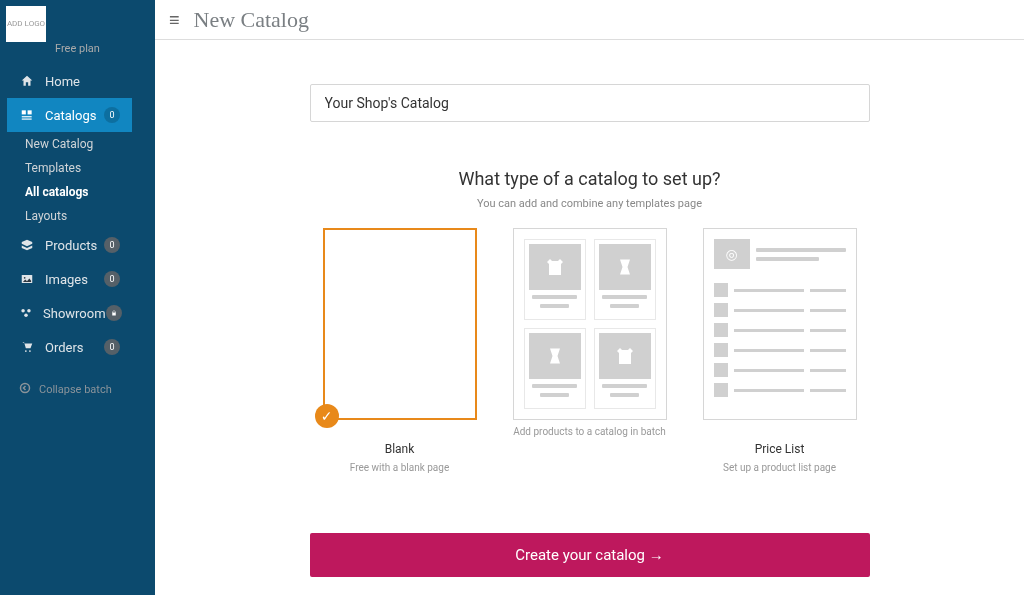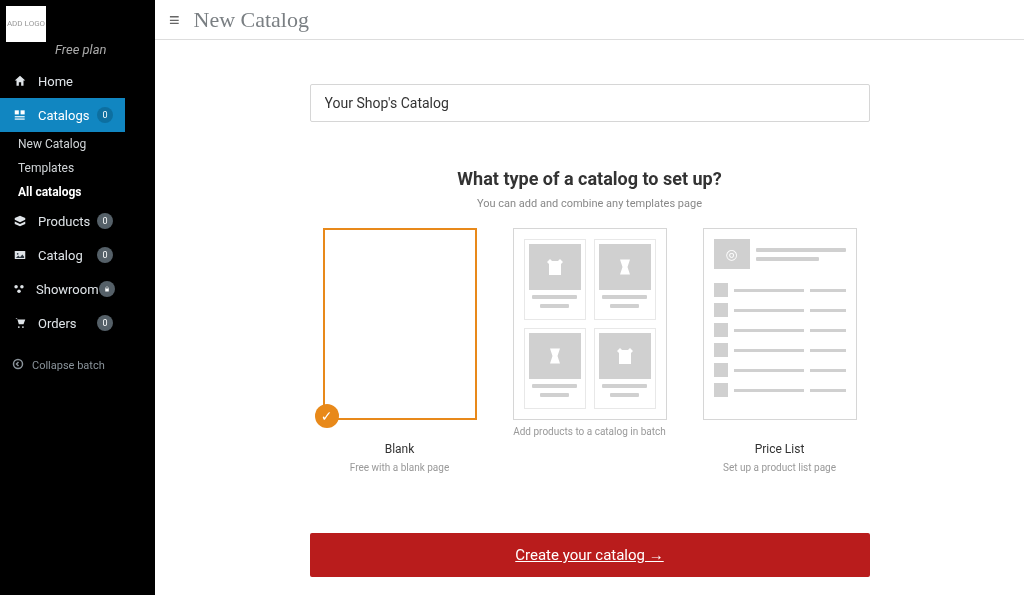--- a/index.html
+++ b/index.html
@@ -1,44 +1,44 @@
 <!DOCTYPE html>
 <html><head>
 <meta charset="utf-8">
 <style>
 * { margin: 0; padding: 0; box-sizing: border-box; font-family: -apple-system, BlinkMacSystemFont, "Segoe UI", Roboto, sans-serif; }
 html, body { width: 1024px; height: 595px; overflow: hidden; background: #fff; }
 
 
-.sidebar { position: absolute; left: 0; top: 0; width: 155px; height: 595px; background: #000000; color: #e5e8ea; }
+.sidebar { position: absolute; left: 0; top: 0; width: 155px; height: 595px; background: #0c4a6e; color: #e5e8ea; }
 .logo-box { position: absolute; left: 6px; top: 6px; width: 40px; height: 36px; background: #fff; display: flex; align-items: center; justify-content: center; font-size: 8px; color: #999; text-align: center; line-height: 1.1; }
 .store-name { position: absolute; left: 55px; top: 22px; font-size: 12px; color: #ddd; }
-.plan { position: absolute; left: 55px; top: 42px; font-size: 13px; color: #aaa; font-style: italic; }
-.nav { position: absolute; top: 64px; width: 125px; }
+.plan { position: absolute; left: 55px; top: 42px; font-size: 11px; color: #aaa; }
+.nav { position: absolute; top: 64px; width: 125px; margin-left: 7px; }
 .nav-item { display: flex; align-items: center; height: 34px; padding: 0 12px; font-size: 13px; color: #dfe4e8; cursor: pointer; }
 .nav-item.active { background: #1186c1; color: #fff; }
 .nav-item .icon { width: 16px; height: 16px; margin-right: 10px; display: flex; align-items: center; justify-content: center; font-size: 13px; }
 .nav-item .label { flex: 1; }
 .nav-item .badge { min-width: 16px; height: 16px; border-radius: 8px; background: #556068; color: #fff; font-size: 9px; display: flex; align-items: center; justify-content: center; padding: 0 5px; }
 .nav-item.active .badge { background: #0d6fa0; }
 .nav-sub { padding-left: 18px; }
 .nav-sub .sub-item { height: 24px; display: flex; align-items: center; font-size: 12px; color: #d0d4d7; cursor: pointer; }
 .nav-sub .sub-item.selected { font-weight: 700; color: #fff; }
 .collapse { position: absolute; left: 0; width: 155px; padding: 0 12px; display: flex; align-items: center; font-size: 11px; color: #8a939a; cursor: pointer; }
 .collapse .icon { margin-right: 8px; font-size: 12px; }
 
 
 .topbar { position: absolute; left: 155px; top: 0; right: 0; height: 40px; border-bottom: 1px solid #ddd; display: flex; align-items: center; padding: 0 14px; }
 .menu-icon { font-size: 18px; color: #666; margin-right: 14px; cursor: pointer; }
 .topbar h1 { font-family: Georgia, "Times New Roman", serif; font-weight: 400; font-size: 22px; color: #7a7f83; }
 
 
 .main { position: absolute; left: 155px; top: 40px; right: 0; bottom: 0; overflow: hidden; }
 .name-input { display: block; margin: 44px auto 0; width: 560px; height: 38px; border: 1px solid #d6d6d6; border-radius: 2px; padding: 12px 14px; font-size: 14px; color: #333; }
-.question { text-align: center; margin-top: 46px; font-size: 18px; color: #333; font-weight: bold; }
+.question { text-align: center; margin-top: 46px; font-size: 18px; color: #333; }
 .sub-q { text-align: center; margin-top: 8px; font-size: 11px; color: #888; }
 
 .templates { display: flex; justify-content: center; gap: 36px; margin-top: 18px; }
 .tpl { width: 154px; cursor: pointer; text-align: center; }
 .tpl-preview { width: 154px; height: 192px; border: 1px solid #d6d6d6; position: relative; background: #fff; }
 .tpl.selected .tpl-preview { border: 2px solid #e8891a; }
 .tpl .check { position: absolute; left: -10px; bottom: -10px; width: 24px; height: 24px; border-radius: 50%; background: #e8891a; color: #fff; display: none; align-items: center; justify-content: center; font-size: 14px; }
 .tpl.selected .check { display: flex; }
 .tpl-title { margin-top: 22px; font-size: 12px; color: #333; }
 .tpl-desc { margin-top: 6px; font-size: 10px; color: #999; }
@@ -55,21 +55,21 @@
 .pl-head { display: flex; gap: 6px; margin-bottom: 8px; }
 .pl-head-img { width: 36px; height: 30px; background: #d0d0d0; display: flex; align-items: center; justify-content: center; color: #fff; font-size: 14px; }
 .pl-head-lines { flex: 1; display: flex; flex-direction: column; justify-content: center; gap: 5px; }
 .pl-head-lines div { height: 4px; background: #d0d0d0; border-radius: 1px; }
 .pl-row { display: flex; align-items: center; gap: 6px; margin-top: 6px; }
 .pl-row .ico { width: 14px; height: 14px; background: #d0d0d0; }
 .pl-row .l1 { flex: 2; height: 3px; background: #d0d0d0; }
 .pl-row .l2 { flex: 1; height: 3px; background: #d0d0d0; }
 
 
-.create-btn { display: block; margin: 60px auto 0; width: 560px; height: 44px; background: #b91c1c; color: #fff; border: none; border-radius: 2px; font-size: 15px; cursor: pointer; text-decoration: underline; }
+.create-btn { display: block; margin: 60px auto 0; width: 560px; height: 44px; background: #be185d; color: #fff; border: none; border-radius: 2px; font-size: 15px; cursor: pointer; }
 </style>
 </head>
 <body>
 
 <div class="sidebar">
   <div class="logo-box">ADD LOGO</div>
   <div class="store-name"></div>
   <div class="plan">Free plan</div>
 
   <div class="nav">
@@ -91,20 +91,21 @@
             <rect x="3" y="18" width="17" height="2"></rect>
           </svg>
       </span>
       <span class="label">Catalogs</span>
       <span class="badge">0</span>
     </div>
     <div class="nav-sub">
       <div class="sub-item">New Catalog</div>
       <div class="sub-item">Templates</div>
       <div class="sub-item selected">All catalogs</div>
+      <div class="sub-item">Layouts</div>
     </div>
 
     <div class="nav-item">
       <span class="icon">
         <svg width="14" height="14" viewBox="0 0 24 24" fill="currentColor">
             <path d="M3 7l9-4 9 4v3l-9 4-9-4V7zm0 6l9 4 9-4v4l-9 4-9-4v-4z"></path>
           </svg>
       </span>
       <span class="label">Products</span>
       <span class="badge">0</span>
@@ -112,21 +113,21 @@
 
 
     <div class="nav-item">
       <span class="icon">
         <svg width="14" height="14" viewBox="0 0 24 24" fill="currentColor">
             <rect x="3" y="5" width="18" height="14" rx="1"></rect>
             <circle cx="8" cy="10" r="1.5" fill="#2f3841"></circle>
             <path d="M5 17l4-4 3 3 4-5 3 4v2H5z" fill="#2f3841"></path>
           </svg>
       </span>
-      <span class="label">Catalog</span>
+      <span class="label">Images</span>
       <span class="badge">0</span>
     </div>
 
     <div class="nav-item">
       <span class="icon">
         <svg width="14" height="14" viewBox="0 0 24 24" fill="currentColor">
             <circle cx="7" cy="8" r="3"></circle>
             <circle cx="17" cy="8" r="3"></circle>
             <circle cx="12" cy="16" r="3"></circle>
           </svg>

